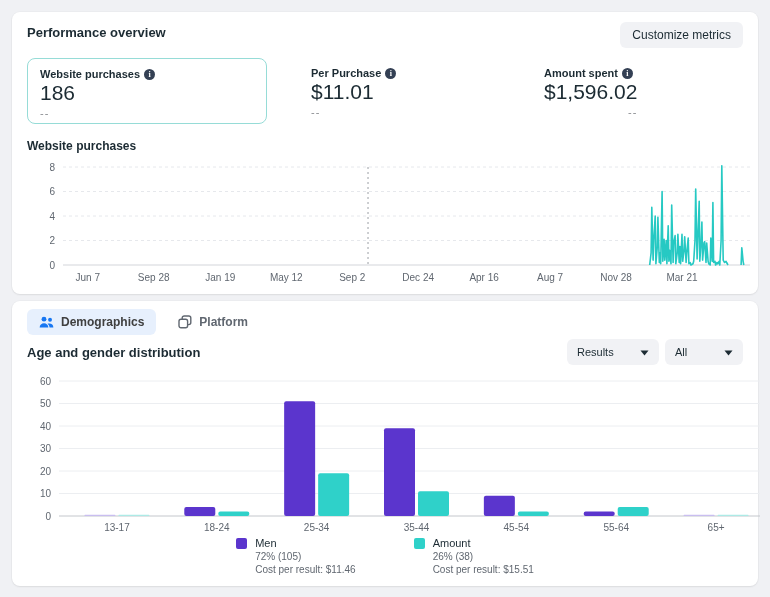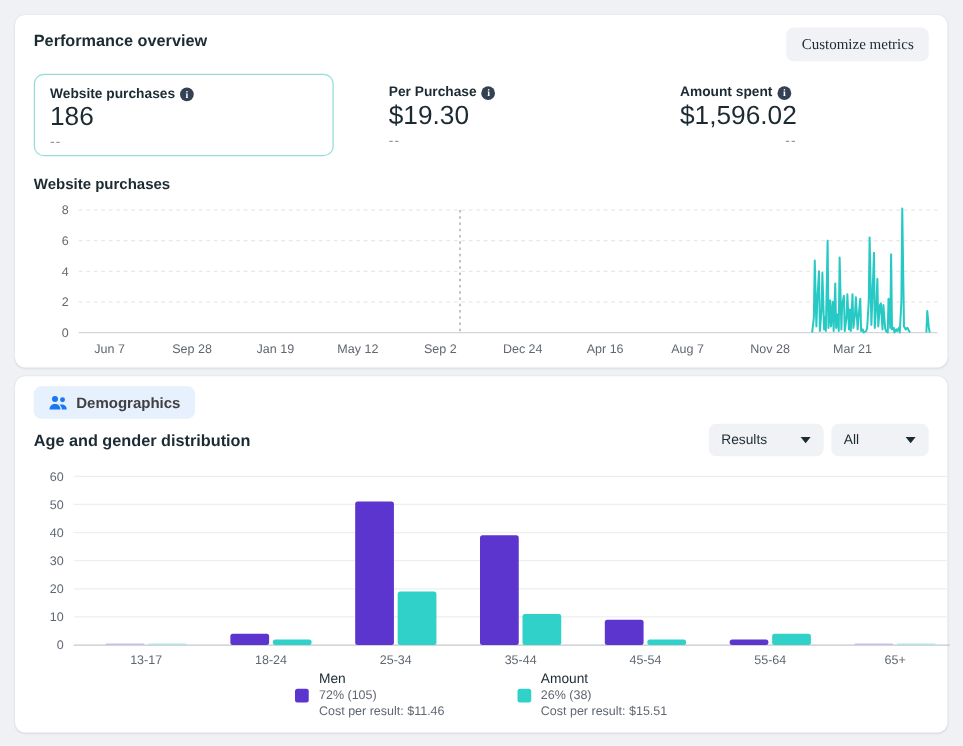--- a/index.html
+++ b/index.html
@@ -15,21 +15,21 @@
     box-shadow:0 1px 2px rgba(0,0,0,.07), 0 0 0 1px rgba(0,0,0,.02);
     position:relative;
   }
   .card-top { height:282px; margin-bottom:7px; padding:10px 15px 0 15px; }
   .card-bottom { height:285px; padding:8px 15px 0 15px; }
 
   .card-head { display:flex; justify-content:space-between; align-items:flex-start; }
   .card-head h2 { font-size:13px; font-weight:700; padding-top:3px; }
   .btn-gray {
     border:none; background:#f1f2f5; color:#1c2b33;
-    font-family:Liberation Serif, serif; font-size:12px; padding:6px 12px; border-radius:6px; cursor:pointer;
+    font-family:Liberation Sans, sans-serif; font-size:12px; padding:6px 12px; border-radius:6px; cursor:pointer;
   }
 
   .metrics-row { display:flex; align-items:flex-start; margin-top:10px; }
   .metric { padding:9px 12px; }
   .metric-selected { width:240px; height:66px; border:1.5px solid #96dcd7; border-radius:8px; }
   .metric-plain-1 { margin-left:32px; width:200px; }
   .metric-plain-2 { margin-left:33px;text-align:right; }
   .m-label { font-size:11px; font-weight:700; display:flex; align-items:center; gap:4px; }
   .info {
     display:inline-flex; align-items:center; justify-content:center;
@@ -58,21 +58,21 @@
     display:flex; align-items:center; justify-content:space-between;
     border:none; background:#f1f2f5; color:#1c2b33; font-family:inherit;
     font-size:11px; height:26px; border-radius:6px; padding:0 10px; cursor:pointer;
   }
   .dropdown-all { width:78px; }
   .dropdown-results { width:92px; }
 
   #bar-chart { display:block; margin-top:4px; }
 
   .legend { display:flex; justify-content:center; gap:58px; margin-top:2px; }
-  .legend-item { display:flex; gap:8px;align-items:center; }
+  .legend-item { display:flex; gap:8px; }
   .swatch { width:11px; height:11px; border-radius:2px; margin-top:1px; flex:none; }
   .legend-name { font-size:11px; color:#1c2b33; }
   .legend-sub { font-size:10px; color:#606770; margin-top:2px; }
 
   text { font-family:"Liberation Sans","DejaVu Sans",sans-serif; }
 </style>
 </head>
 <body>
 
 <div class="page">
@@ -91,21 +91,21 @@
         </div>
         <div class="m-value">186</div>
         <div class="m-delta">--</div>
       </div>
 
       <div class="metric metric-plain-1">
         <div class="m-label">
           <span>Per Purchase</span>
           <span class="info">i</span>
         </div>
-        <div class="m-value">$19.30</div>
+        <div class="m-value">$11.01</div>
         <div class="m-delta">--</div>
       </div>
 
       <div class="metric metric-plain-2">
         <div class="m-label">
           <span>Amount spent</span>
           <span class="info">i</span>
         </div>
         <div class="m-value">$1,596.02</div>
         <div class="m-delta">--</div>
@@ -145,20 +145,29 @@
       <div class="tab tab-active">
         <span>
           <svg width="15" height="13" viewBox="0 0 16 14" fill="#1877f2">
             <circle cx="5.3" cy="3.4" r="2.6"></circle>
             <path d="M0.6 12.4c0-2.9 2.1-4.6 4.7-4.6s4.7 1.7 4.7 4.6z"></path>
             <circle cx="11.8" cy="4.1" r="2.1"></circle>
             <path d="M11 8.2c2.6 0 4.4 1.6 4.4 4.2h-4.1c-0.2-1.8-1-3.2-2.2-4 0.5-0.2 1.2-0.2 1.9-0.2z"></path>
           </svg>
         </span>
         <span>Demographics</span>
+      </div>
+      <div class="tab">
+        <span>
+          <svg width="14" height="14" viewBox="0 0 14 14" fill="none" stroke="#606770" stroke-width="1.4">
+            <rect x="4.2" y="1" width="8.6" height="8.6" rx="2"></rect>
+            <rect x="1" y="4.2" width="8.6" height="8.6" rx="2" fill="#fff"></rect>
+          </svg>
+        </span>
+        <span>Platform</span>
       </div>
     </div>
 
     <div class="section-row">
       <h3>Age and gender distribution</h3>
       <div class="filters">
         <button class="dropdown dropdown-results">
           <span>Results</span>
           <span>
             <svg width="9" height="6" viewBox="0 0 9 6">

